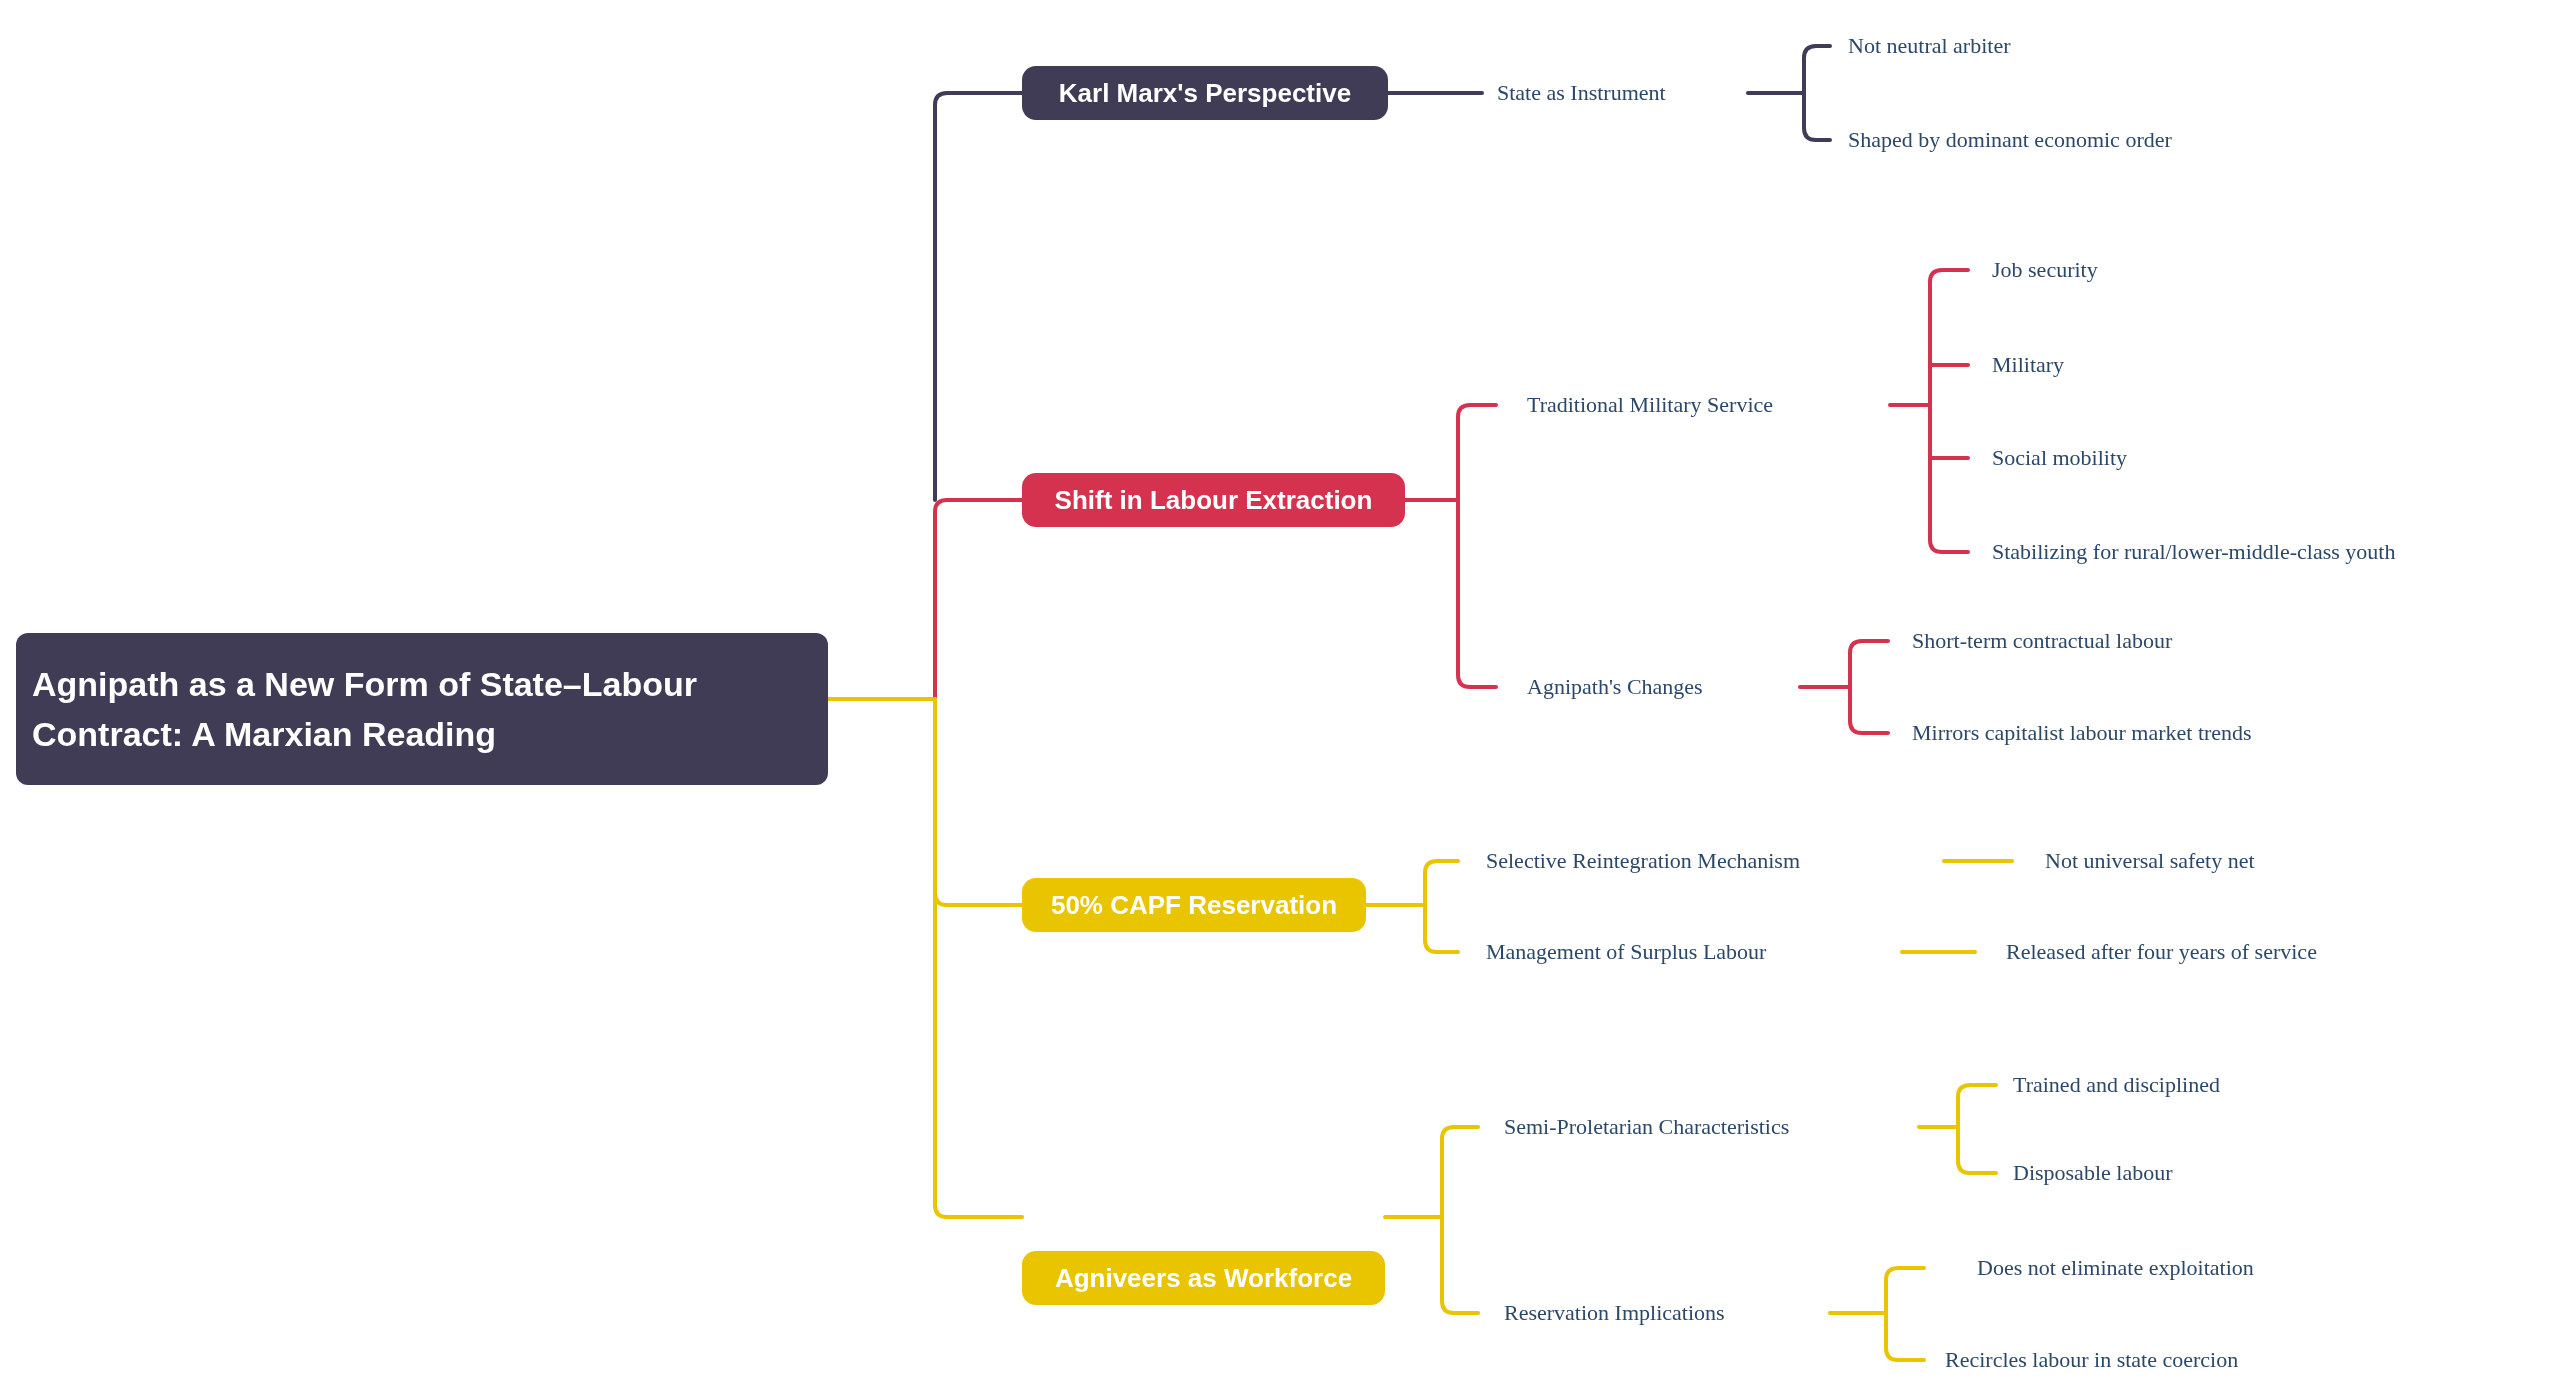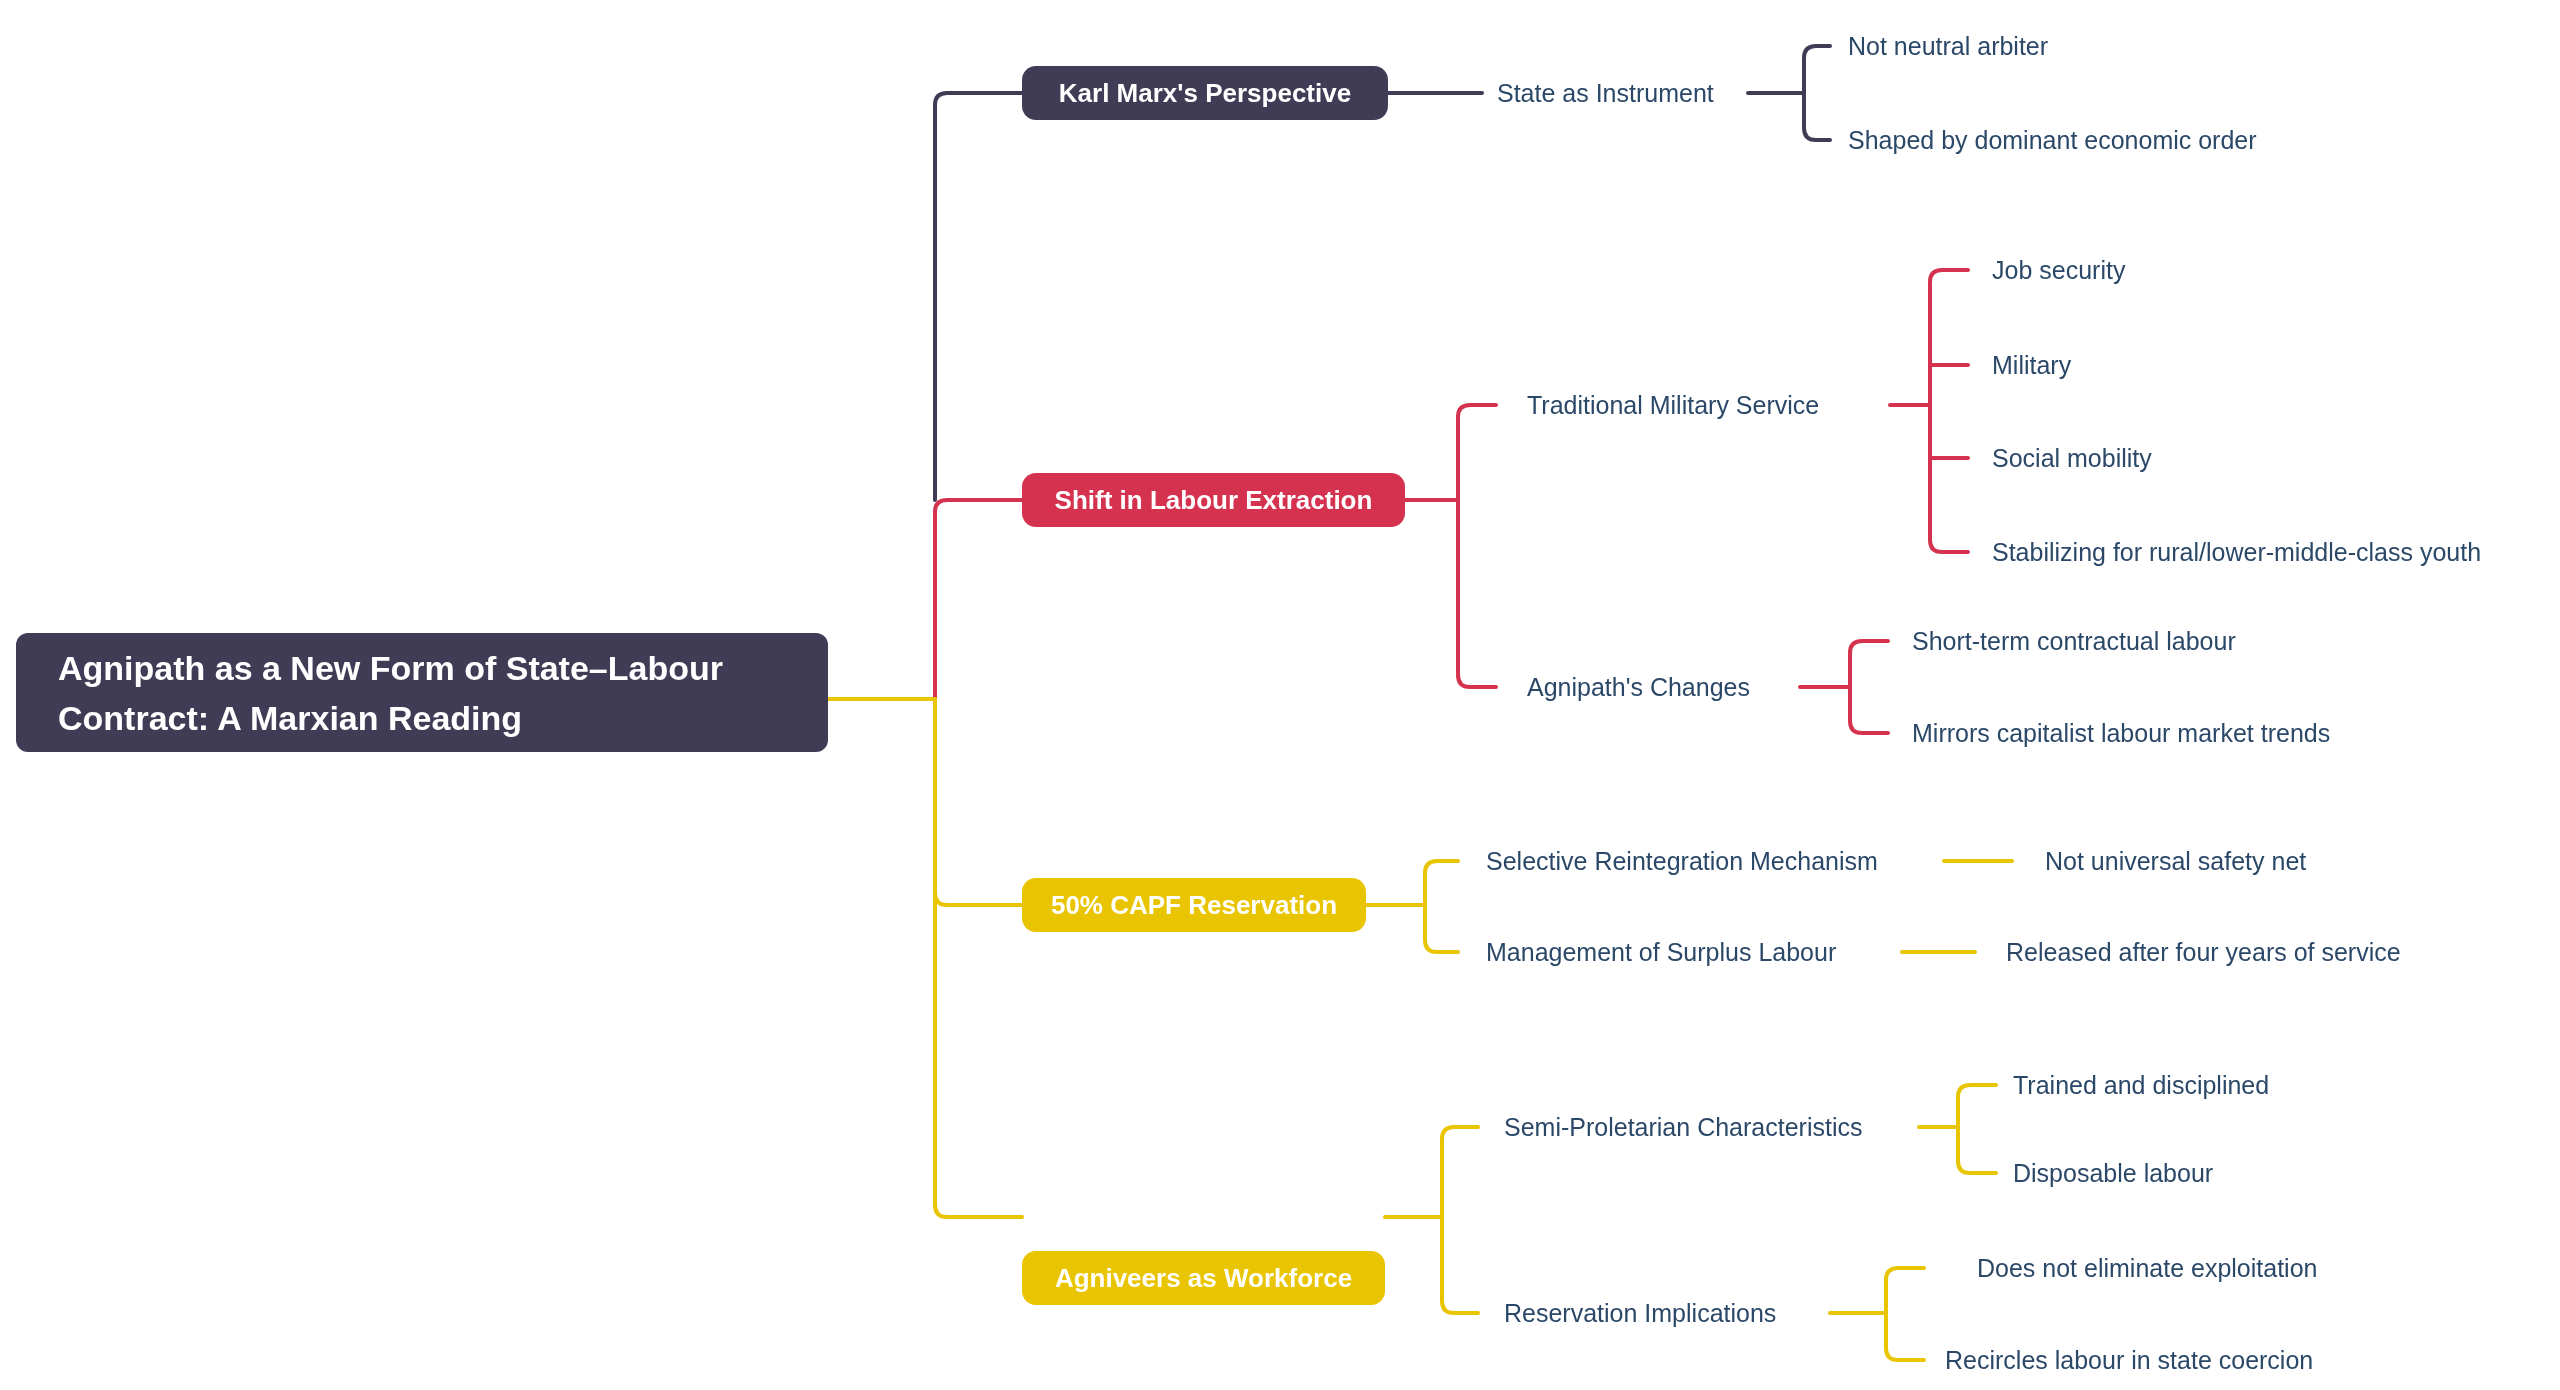--- a/index.html
+++ b/index.html
@@ -41,40 +41,41 @@
     white-space: nowrap;
     z-index: 2;
   }
   .node.l1 { height: 54px; font-size: 26px; }
   .bg-navy   { background: var(--navy); }
   .bg-red    { background: var(--red); }
   .bg-yellow { background: var(--yellow); text-align: right; }
 
   #root-node {
     left: 16px; top: 633px;
-    width: 812px; height: 119px;
+    width: 812px; height: 152px;
     border-radius: 12px;
     font-size: 34px;
     line-height: 50px;
     font-weight: 700;
     display: flex;
     align-items: center;
     justify-content: flex-start;
-    padding: 0 42px;
+    padding: 0 16px;
     box-sizing: border-box;
     white-space: normal;
   }
 
   .label, .leaf {
     position: absolute;
     transform: translateY(-50%);
     color: var(--ink);
-    font-size: 25px;
+    font-size: 22px;
     white-space: nowrap;
     z-index: 2;
+    font-family: Liberation Serif, serif;
   }
 </style>
 </head>
 <body>
 
 <div id="canvas">
 
   <svg id="links" viewBox="0 0 2560 1390">
 
     <path class="s-yellow" d="M828 699 H935"></path>

